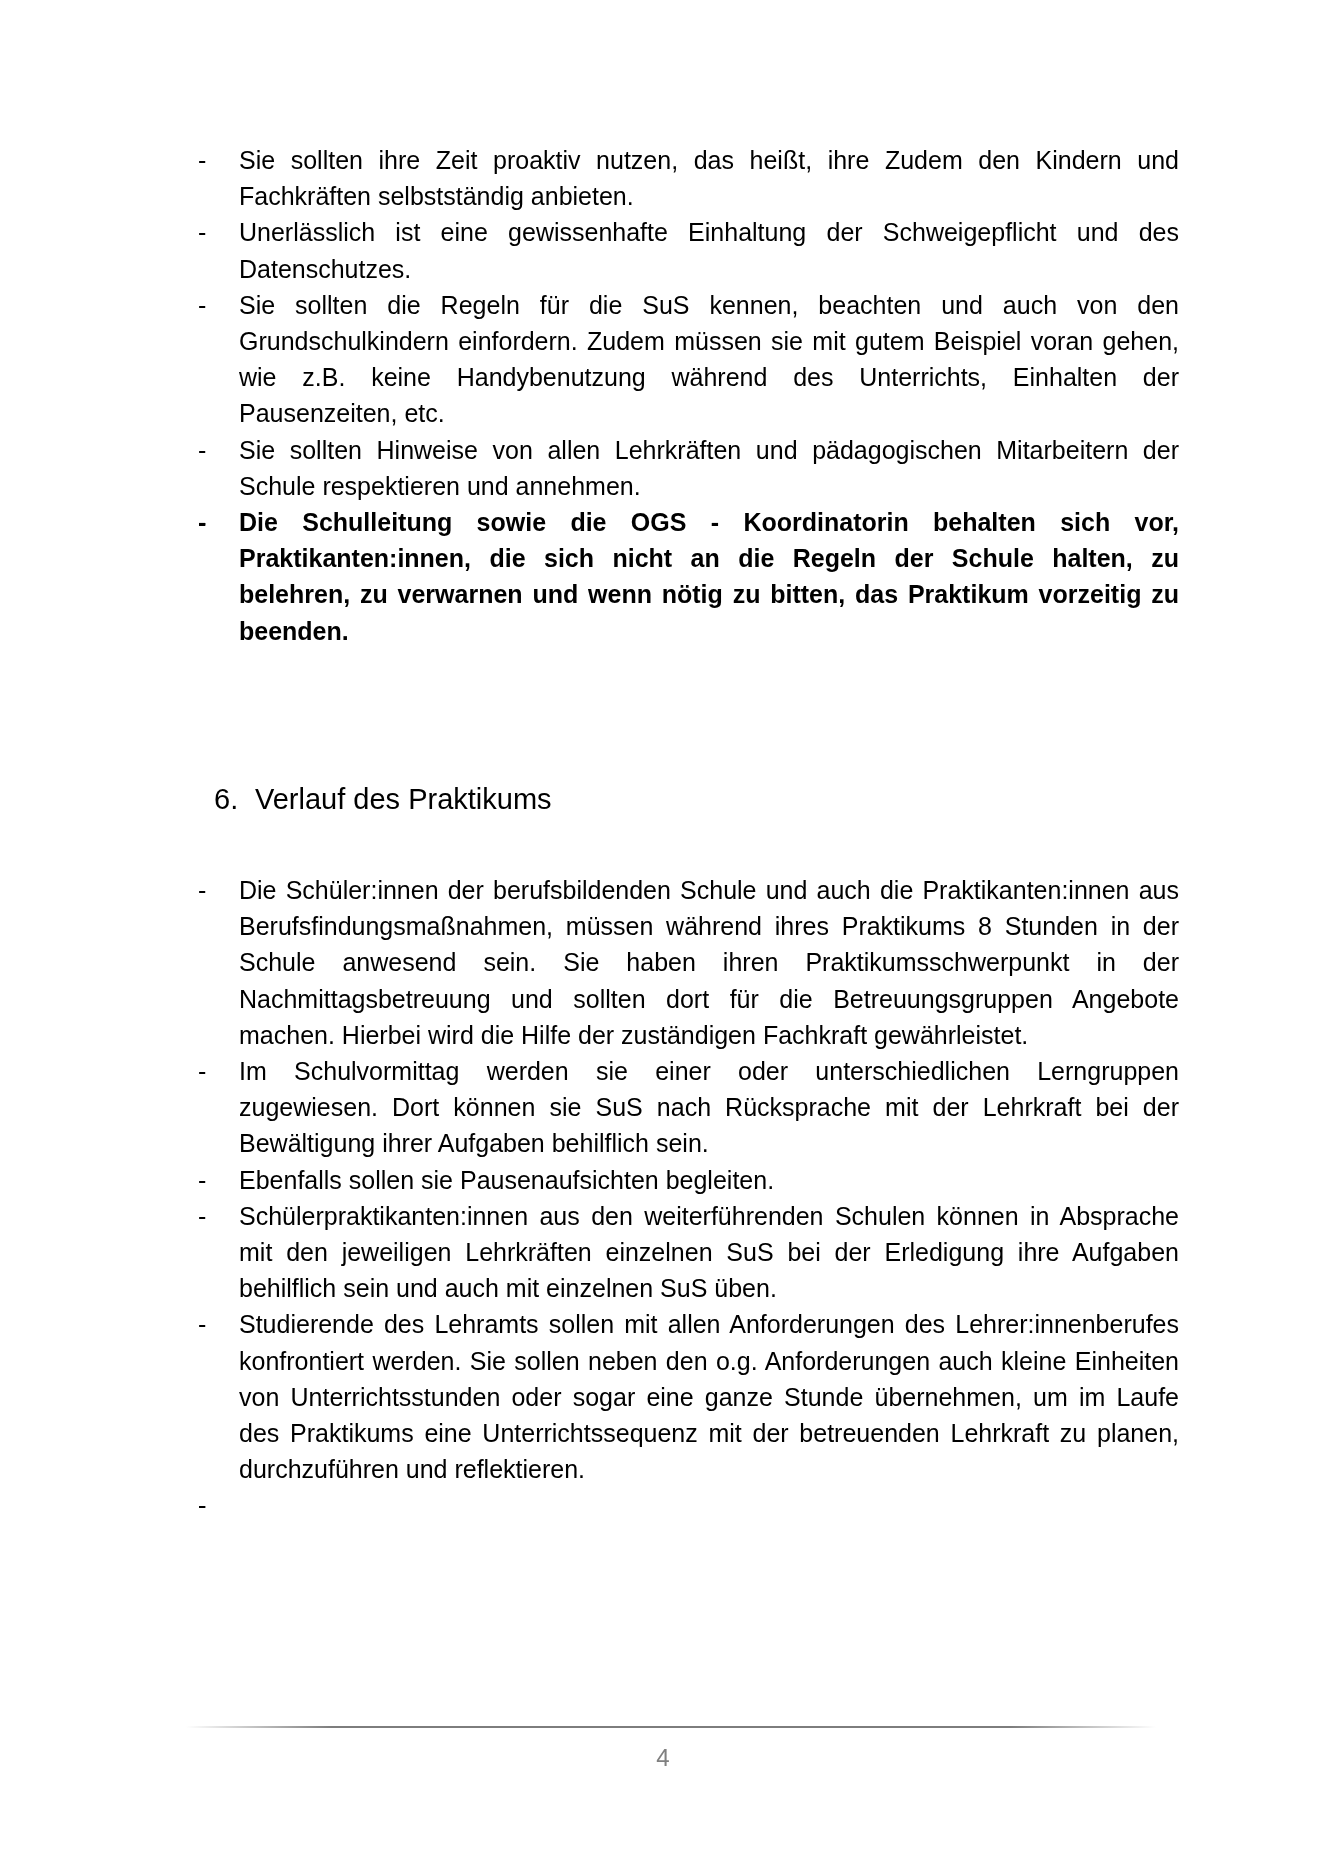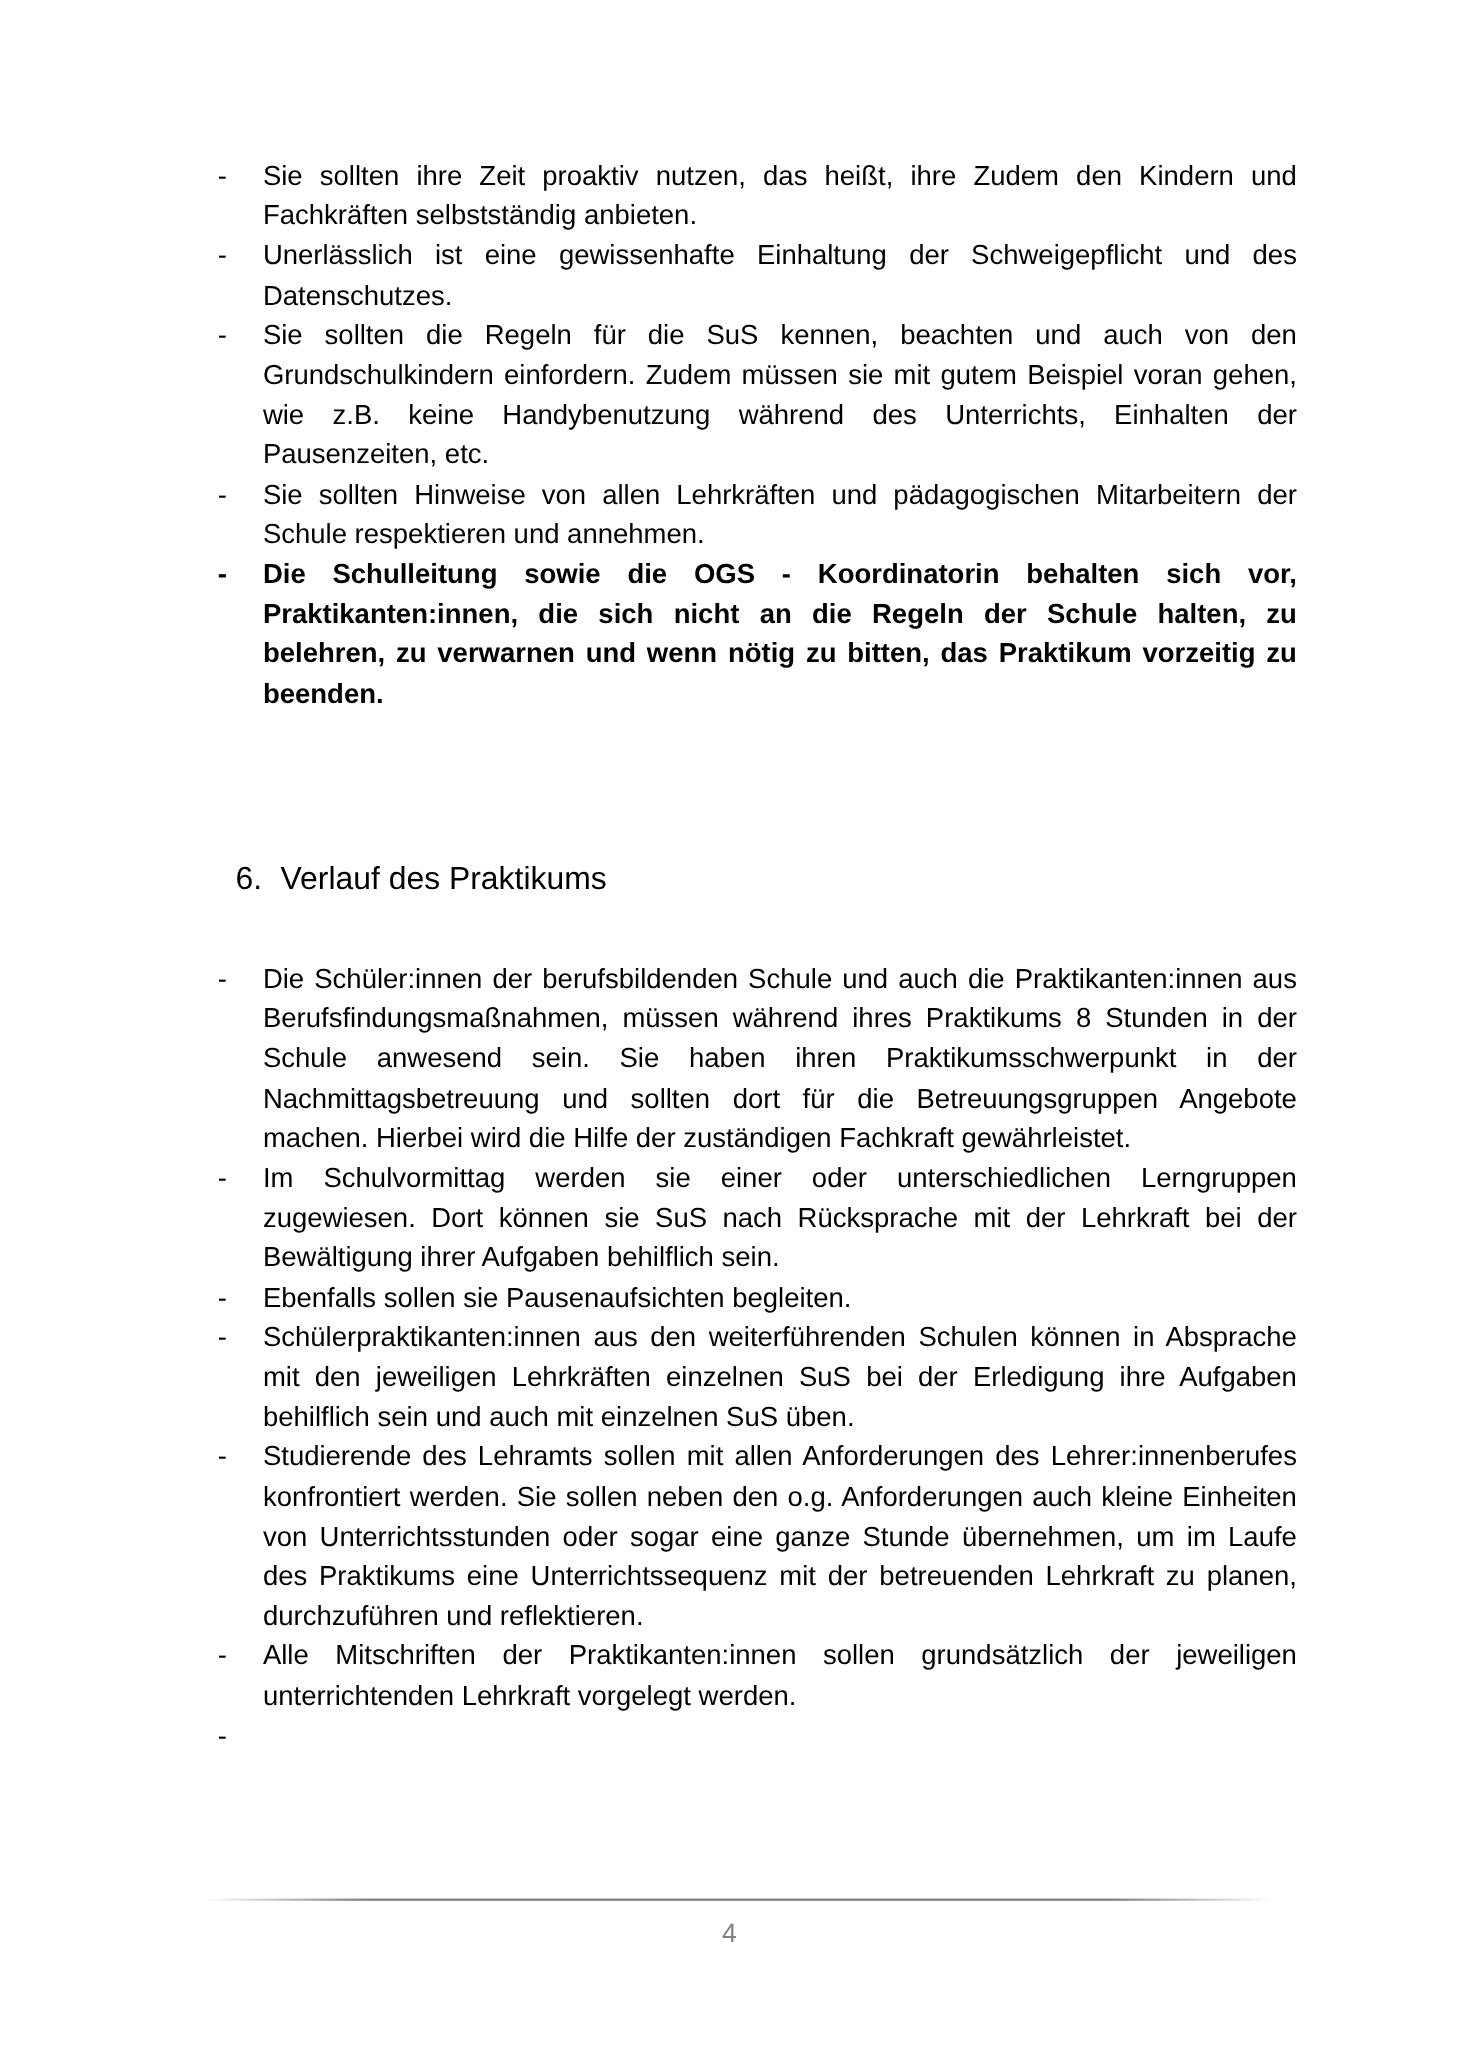--- a/index.html
+++ b/index.html
@@ -71,21 +71,20 @@
     <li>
       <span class="dash">-</span>
       <span>Schülerpraktikanten:innen aus den weiterführenden Schulen können in Absprache mit den jeweiligen Lehrkräften einzelnen SuS bei der Erledigung ihre Aufgaben behilflich sein und auch mit einzelnen SuS üben.</span>
     </li>
     <li>
       <span class="dash">-</span>
       <span>Studierende des Lehramts sollen mit allen Anforderungen des Lehrer:innenberufes konfrontiert werden. Sie sollen neben den o.g. Anforderungen auch kleine Einheiten von Unterrichtsstunden oder sogar eine ganze Stunde übernehmen, um im Laufe des Praktikums eine Unterrichtssequenz mit der betreuenden Lehrkraft zu planen, durchzuführen und reflektieren.</span>
     </li>
     <li>
       <span class="dash">-</span>
-      <span>Alle Mitschriften der Praktikanten:innen sollen grundsätzlich der jeweiligen unterrichtenden Lehrkraft vorgelegt werden.</span>
     </li>
     <li>
       <span class="dash">-</span>
     </li>
   </ul>
 
   <div class="footer-rule"></div>
   <div class="page-number">4</div>
 </div>
 

